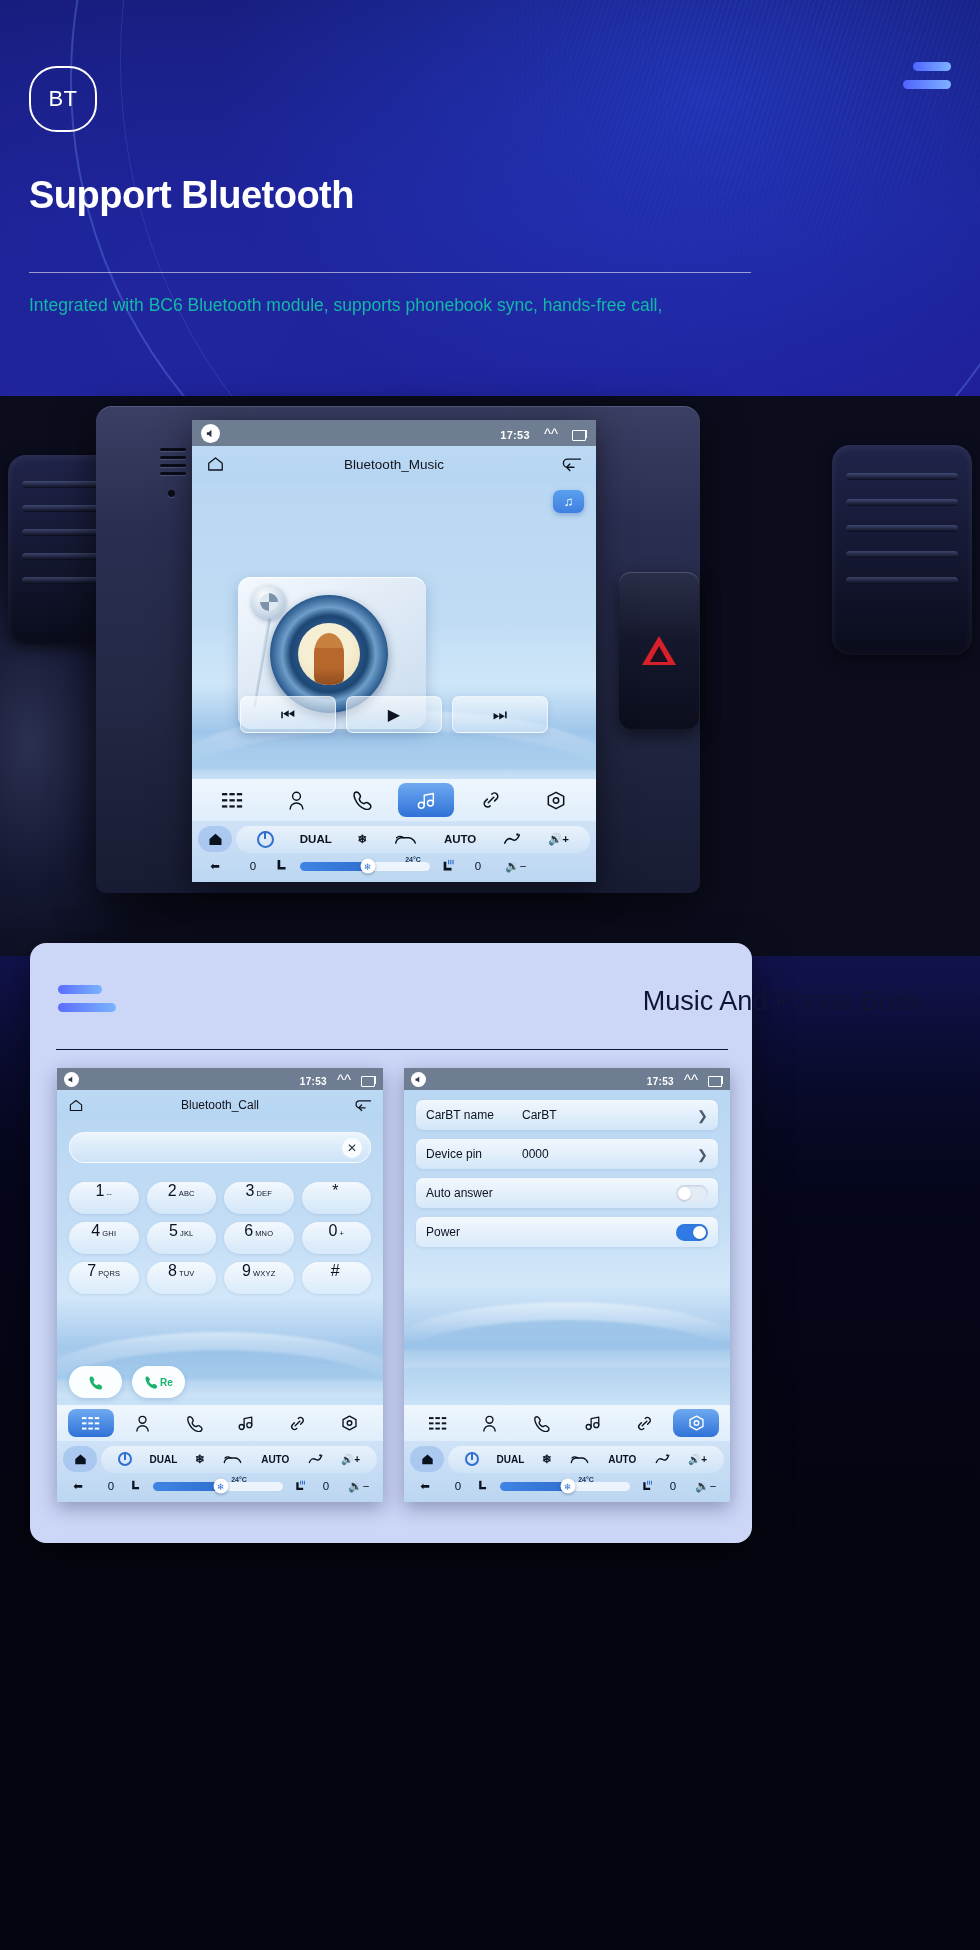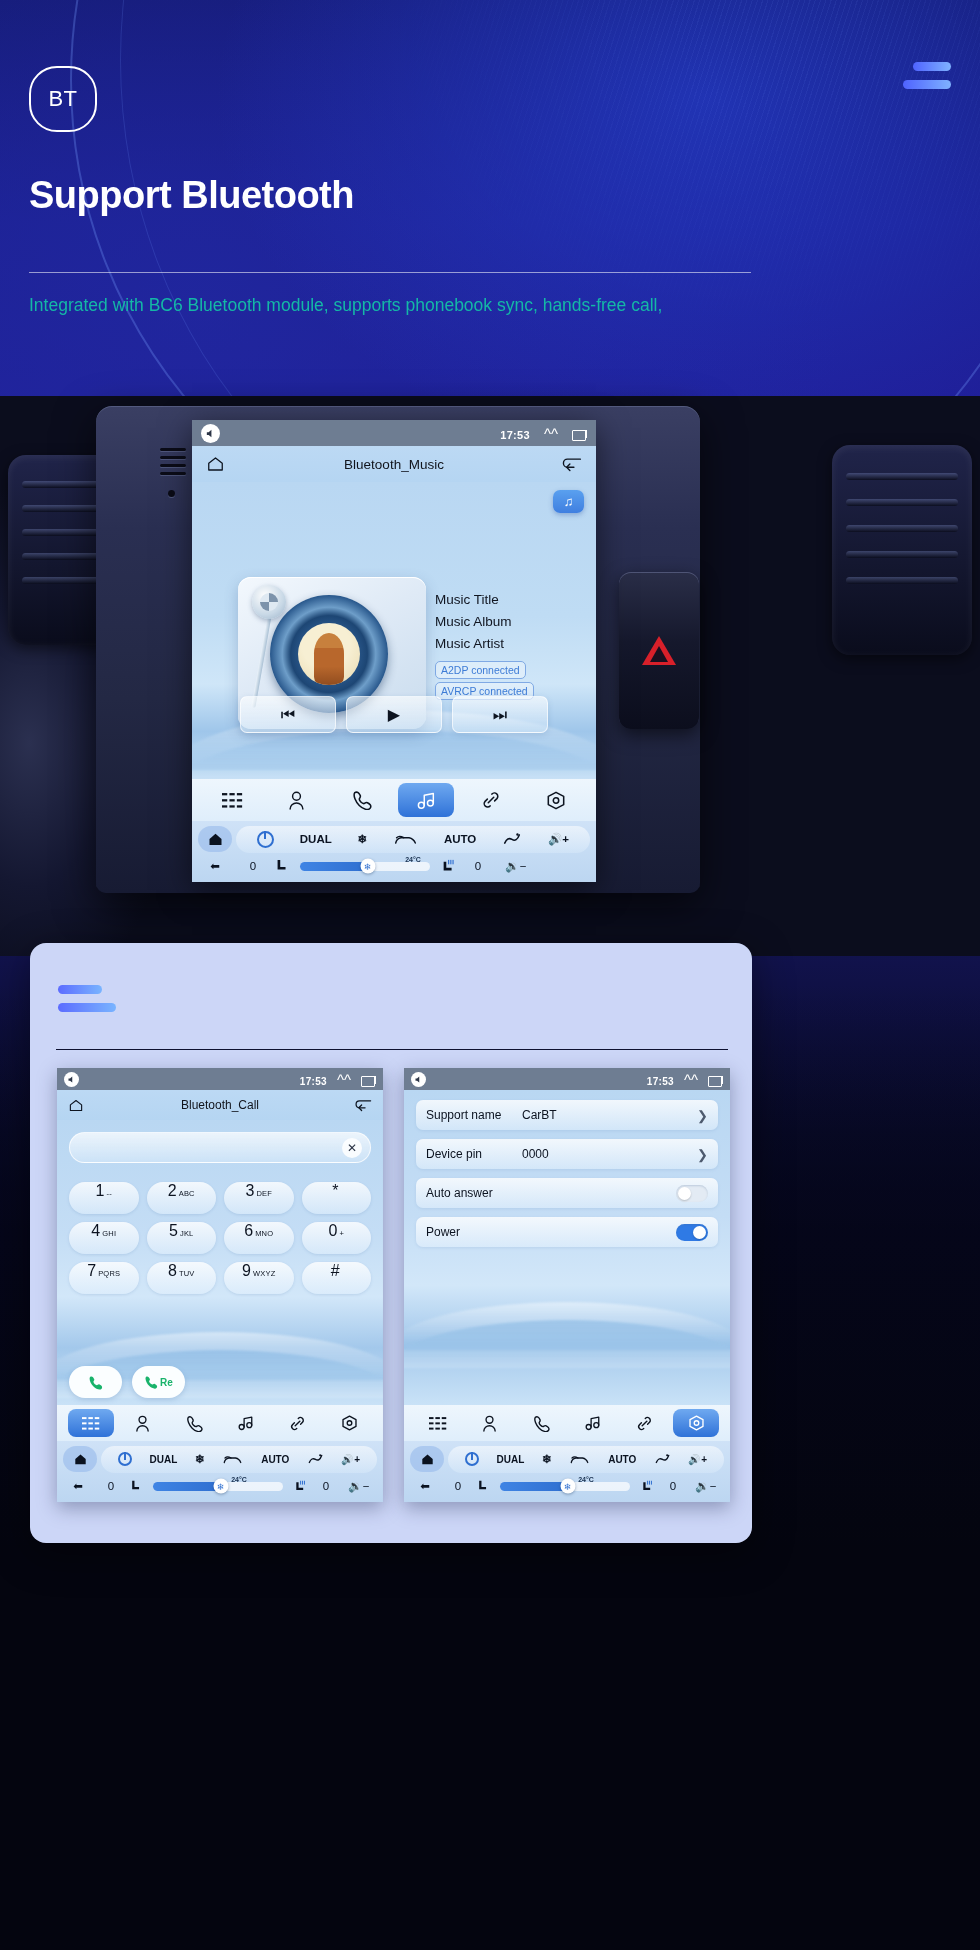--- a/index.html
+++ b/index.html
@@ -505,27 +505,20 @@
       <div class="album-art">
         <div class="vinyl">
           <div class="vinyl-center">
             <div class="vinyl-figure"></div>
           </div>
         </div>
         <div class="tonearm"></div>
         <div class="tonearm-base"></div>
       </div>
 
-      <div class="track-info">
-        <div class="track-line">Music Title</div>
-        <div class="track-line">Music Album</div>
-        <div class="track-line">Music Artist</div>
-        <div><span class="badge-conn">A2DP  connected</span></div>
-        <div><span class="badge-conn">AVRCP connected</span></div>
-      </div>
 
       <div class="transport">
         <div class="tp-btn">⏮</div>
         <div class="tp-btn">▶</div>
         <div class="tp-btn">⏭</div>
       </div>
     </div>
 
     <div class="tabbar">
       <div class="tab">
@@ -632,20 +625,21 @@
     </div>
   </div>
 
   <div class="dark-veil"></div>
 
   <div class="card"></div>
   <div class="card-lines">
     <div class="cl a"></div>
     <div class="cl b"></div>
   </div>
+  <div class="card-title">Music And Phone Book</div>
   <div class="card-rule"></div>
 
   <div class="mini left">
     <div class="statusbar">
       <div class="sb-mute">
         <svg width="9" height="9" viewBox="0 0 24 24">
             <path d="M14 4 L8 9 H4 v6 h4 l6 5 Z" fill="#2b3446"></path>
           </svg>
       </div>
       <div class="sb-right">
@@ -865,21 +859,21 @@
       </div>
     </div>
 
 
     <div class="mini-body">
       <div class="wave" style="top: 212px; height:48px; opacity:.6;"></div>
       <div class="wave" style="top: 230px; height:48px; opacity:.5; background:linear-gradient(180deg, rgba(110,170,222,.8), rgba(255,255,255,.35));"></div>
 
       <div class="settings-list">
         <div class="set-row">
-          <span class="set-label">Support name</span>
+          <span class="set-label">CarBT name</span>
           <span class="set-value">CarBT</span>
           <span class="set-chev">❯</span>
         </div>
         <div class="set-row">
           <span class="set-label">Device pin</span>
           <span class="set-value">0000</span>
           <span class="set-chev">❯</span>
         </div>
         <div class="set-row">
           <span class="set-label" style="width:auto">Auto answer</span>

